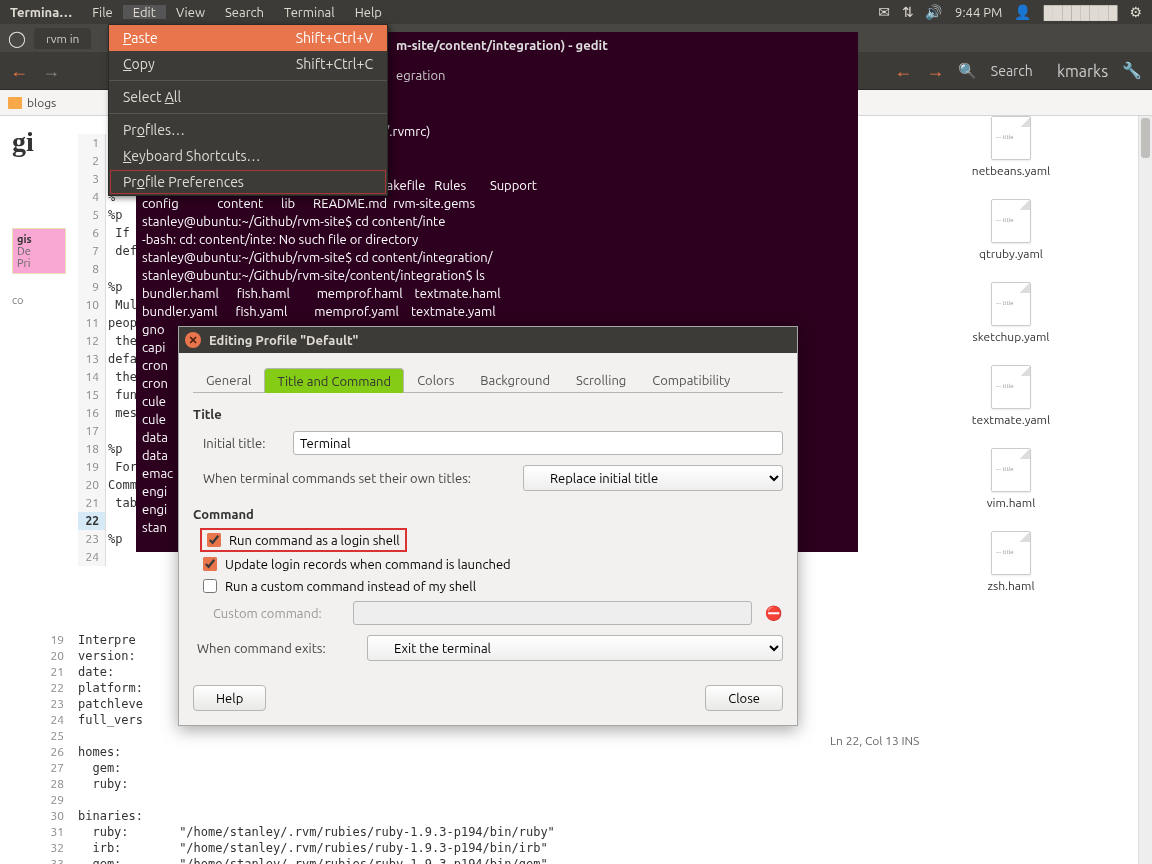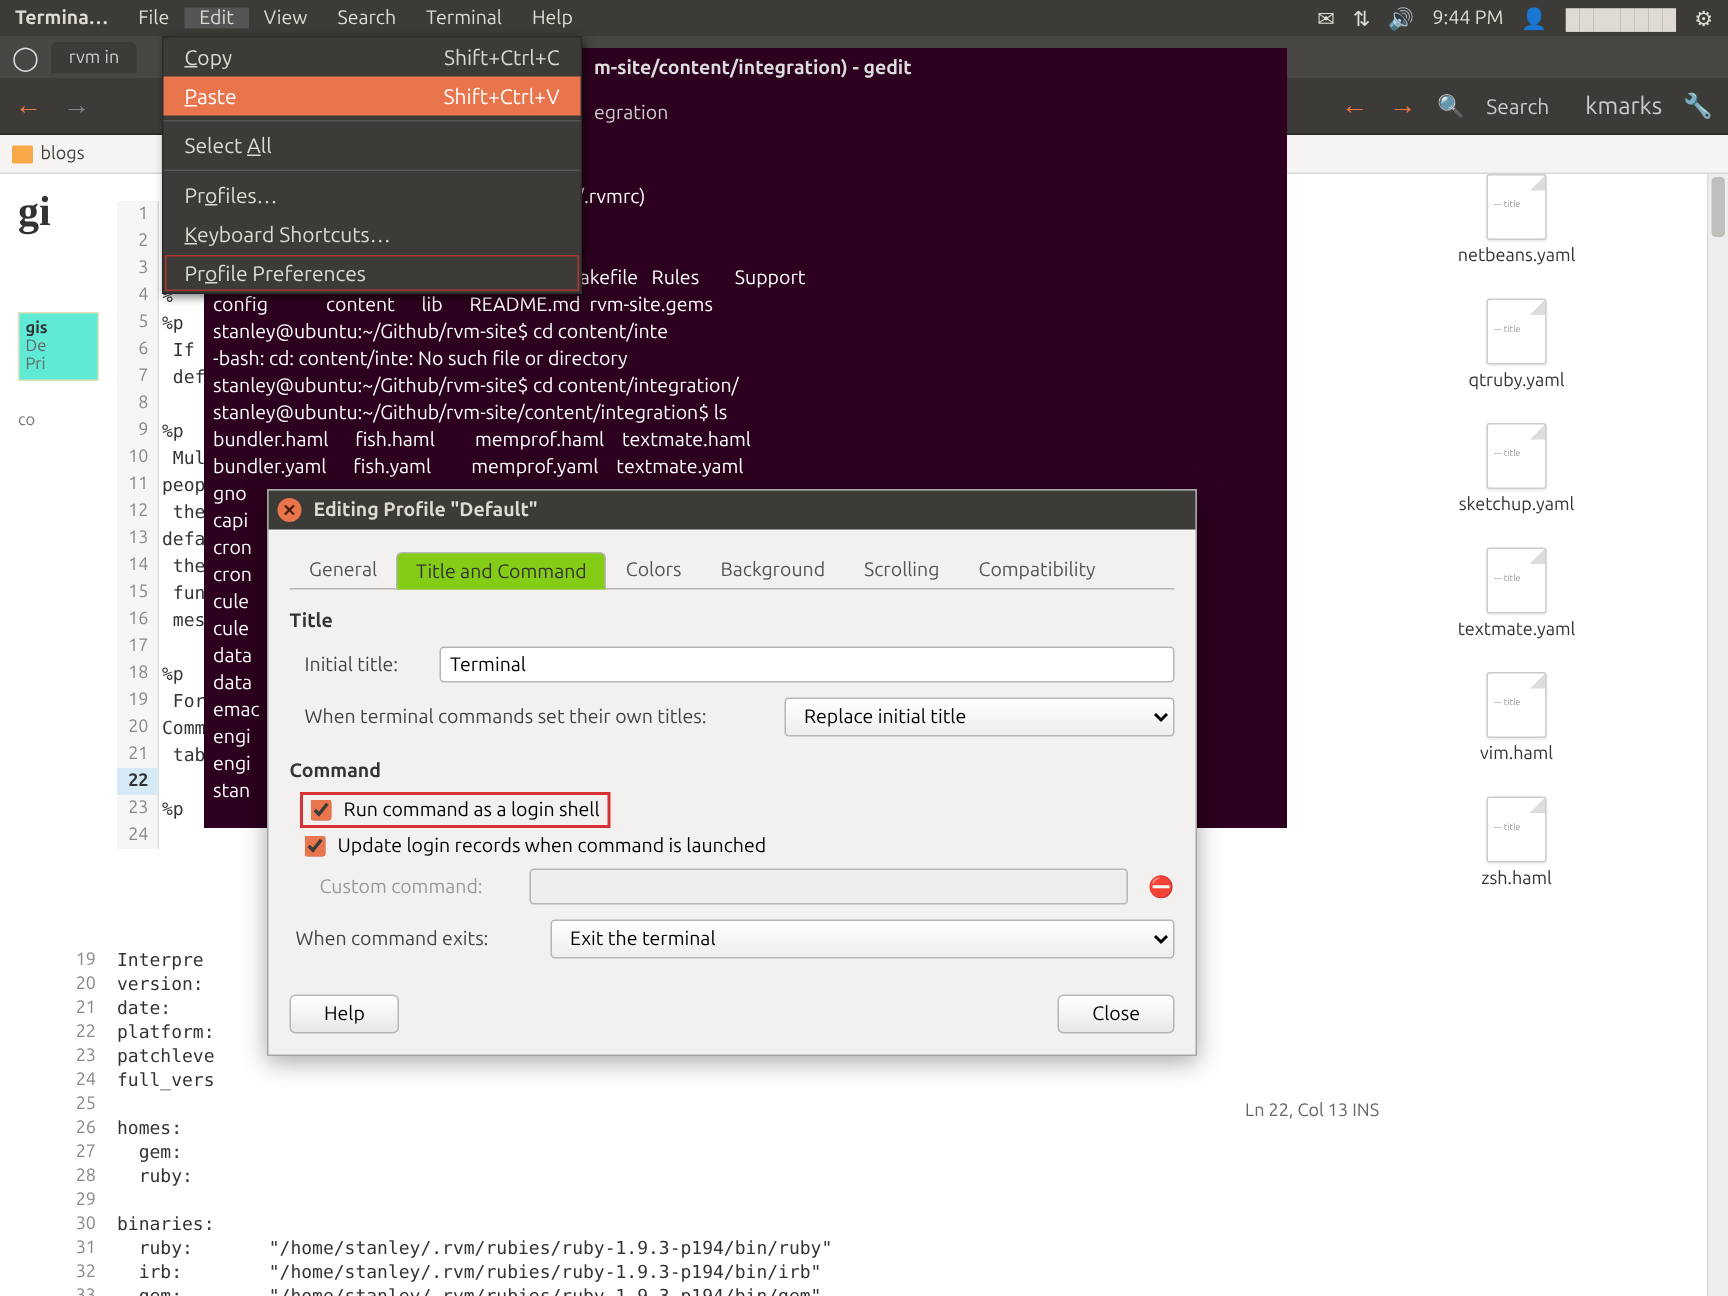--- a/index.html
+++ b/index.html
@@ -25,21 +25,21 @@
 
 .bookmark-bar { height: 26px; background: #f5f4f2; border-bottom: 1px solid #d6d6d6; display: flex; align-items: center; padding: 0 8px; font-size: 12px; color: #444; }
 .bookmark-bar .bm-icon { width: 14px; height: 12px; background: #f7a94a; border-radius: 1px; margin-right: 5px; display: inline-block; }
 
 
 .page-body { position: absolute; top: 116px; left: 0; right: 0; bottom: 0; background: #fff; }
 
 
 .gist-sidebar { position: absolute; left: 12px; top: 0; width: 54px; }
 .gist-logo { font-family: Georgia, serif; font-weight: bold; font-size: 28px; color: #333; margin-top: 10px; }
-.gist-box { margin-top: 50px; background: #5eead4; border: 1px solid #e5e2ba; padding: 4px; font-size: 11px; color: #666; }
+.gist-box { margin-top: 70px; background: #f9a8d4; border: 1px solid #e5e2ba; padding: 4px; font-size: 11px; color: #666; }
 .gist-box .title { font-weight: bold; color: #333; }
 
 
 .gedit2-gutter { position: absolute; left: 78px; top: 18px; width: 28px; background: #f6f6f6; font-family: monospace; font-size: 12px; color: #888; text-align: right; line-height: 18px; border-right: 1px solid #ddd; }
 .gedit2-gutter div { padding-right: 6px; }
 .gedit2-gutter .hl { background: #d5eaf6; font-weight: bold; color: #333; }
 .gedit2-code { position: absolute; left: 108px; top: 18px; font-family: monospace; font-size: 12px; color: #333; line-height: 18px; white-space: pre; }
 
 
 .file-panel { position: absolute; right: 16px; top: 0; width: 250px; }
@@ -69,21 +69,21 @@
 .dialog-titlebar { height: 26px; background: #3c3b37; color: #dfdbd2; display: flex; align-items: center; padding-left: 6px; font-weight: bold; font-size: 13px; }
 .dialog-titlebar .close-btn { width: 16px; height: 16px; border-radius: 50%; background: #e9754c; color: #4a1d0c; font-size: 11px; display: flex; align-items: center; justify-content: center; margin-right: 8px; cursor: pointer; }
 .dialog-body { padding: 14px; }
 .dialog-tabs { display: flex; border-bottom: 1px solid #b6b6b3; margin-bottom: 14px; }
 .dialog-tabs .dtab { padding: 5px 12px; border: 1px solid transparent; border-bottom: none; color: #555; cursor: pointer; }
 .dialog-tabs .dtab.active { background: #84cc16; border-color: #b6b6b3; border-radius: 4px 4px 0 0; position: relative; top: 1px; color: #333; }
 .dialog-section-title { font-weight: bold; margin-bottom: 10px; color: #333; }
 .form-row { display: flex; align-items: center; margin-bottom: 10px; gap: 10px; }
 .form-row label { width: 230px; color: #444; }
 .form-row input[type=text] { flex: 1; padding: 4px 6px; border: 1px solid #b6b6b3; border-radius: 3px; font-size: 13px; background: #fff; }
-.form-row select { flex: 1; padding: 4px 8px; border: 1px solid #b6b6b3; border-radius: 3px; font-size: 13px; background: linear-gradient(#fff,#eee); }
+.form-row select { flex: 1; padding: 4px 22px; border: 1px solid #b6b6b3; border-radius: 3px; font-size: 13px; background: linear-gradient(#fff,#eee); }
 .checkbox-row { display: flex; align-items: center; gap: 8px; margin-bottom: 8px; margin-left: 10px; }
 .checkbox-row input[type=checkbox] { width: 14px; height: 14px; accent-color: #e9754c; }
 .checkbox-row.highlight { outline: 2px solid #d83232; outline-offset: 1px; padding: 2px 4px; width: fit-content; }
 .dialog-buttons { display: flex; justify-content: space-between; padding: 0 14px 14px; }
 .dialog-buttons button { padding: 5px 22px; border: 1px solid #b6b6b3; border-radius: 4px; background: linear-gradient(#fff,#e8e8e6); cursor: pointer; font-size: 13px; }
 .warn-icon { color: #d9534f; font-size: 14px; margin-left: 4px; }
 
 
 .gedit-status { position: absolute; left: 830px; top: 618px; font-size: 12px; color: #666; }
 
@@ -309,27 +309,27 @@
 cule
 data
 data
 emac
 engi
 engi
 stan</pre>
 </div>
 
 <div class="edit-menu" id="edit-menu">
+    <div class="menu-row active">
+      <span><span class="u">P</span>aste</span>
+      <span>Shift+Ctrl+V</span>
+    </div>
     <div class="menu-row">
       <span><span class="u">C</span>opy</span>
       <span>Shift+Ctrl+C</span>
-    </div>
-    <div class="menu-row active">
-      <span><span class="u">P</span>aste</span>
-      <span>Shift+Ctrl+V</span>
     </div>
     <div class="menu-sep"></div>
     <div class="menu-row">
       <span>Select <span class="u">A</span>ll</span>
       <span></span>
     </div>
     <div class="menu-sep"></div>
     <div class="menu-row">
       <span>Pr<span class="u">o</span>files…</span>
       <span></span>
@@ -373,20 +373,24 @@
 
     <div class="dialog-section-title" style="margin-top:16px;">Command</div>
     <div class="checkbox-row highlight">
       <input type="checkbox" checked="" style="">
       <span>Run command as a login shell</span>
     </div>
     <div class="checkbox-row">
       <input type="checkbox" checked="" style="">
       <span>Update login records when command is launched</span>
     </div>
+    <div class="checkbox-row">
+      <input type="checkbox" style="">
+      <span>Run a custom command instead of my shell</span>
+    </div>
     <div class="form-row" style="margin-left:20px;">
       <label style="width:130px;color:#999;">Custom command:</label>
       <input type="text" disabled="" style="background: rgb(238, 238, 238);">
       <span class="warn-icon">⛔</span>
     </div>
     <div class="form-row" style="margin-left:4px;">
       <label style="width:160px;">When command exits:</label>
       <select>
         <option>Exit the terminal</option>
       </select>

